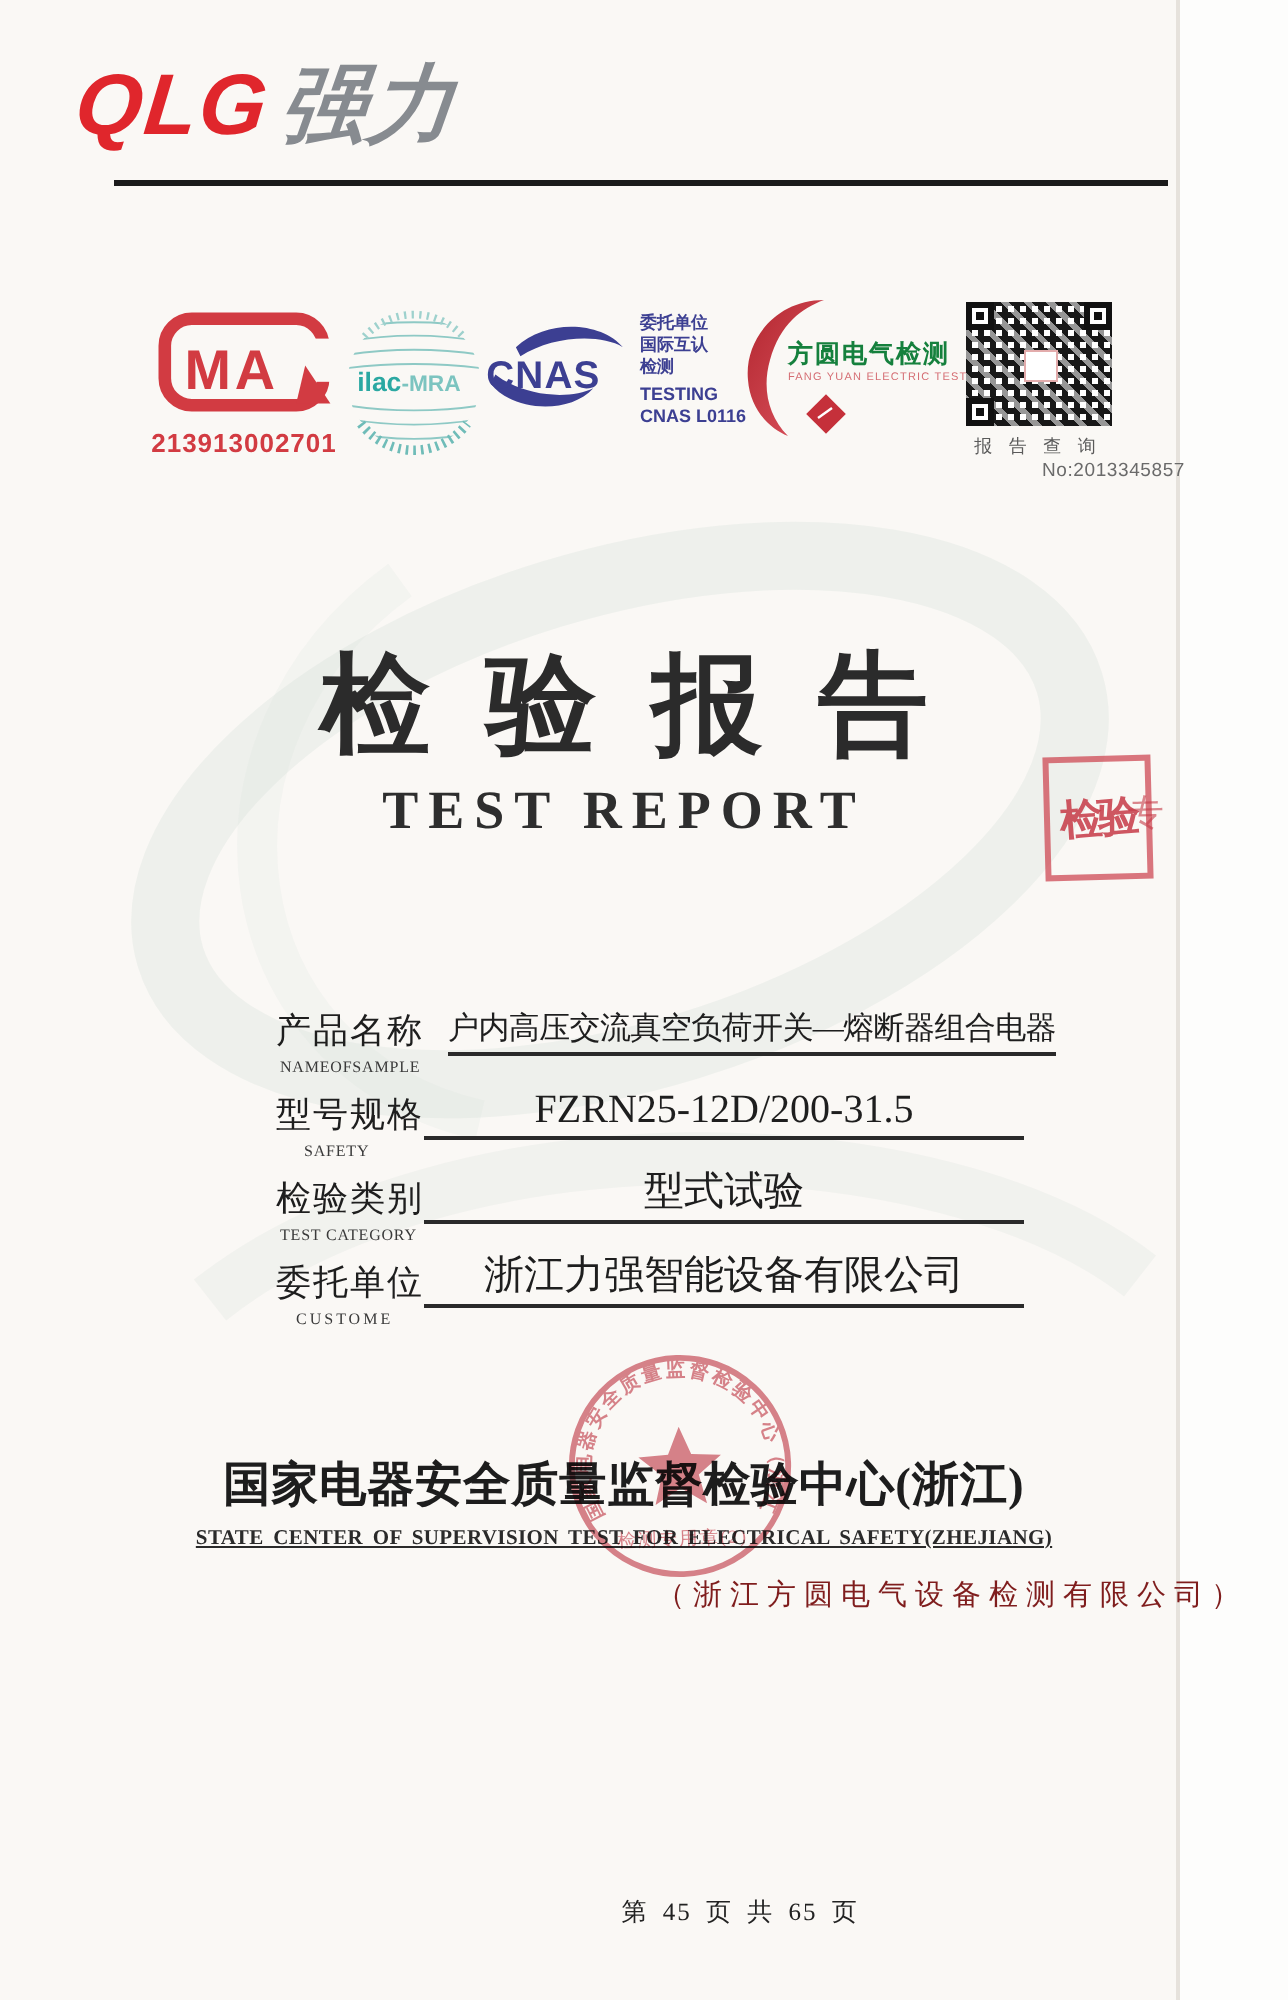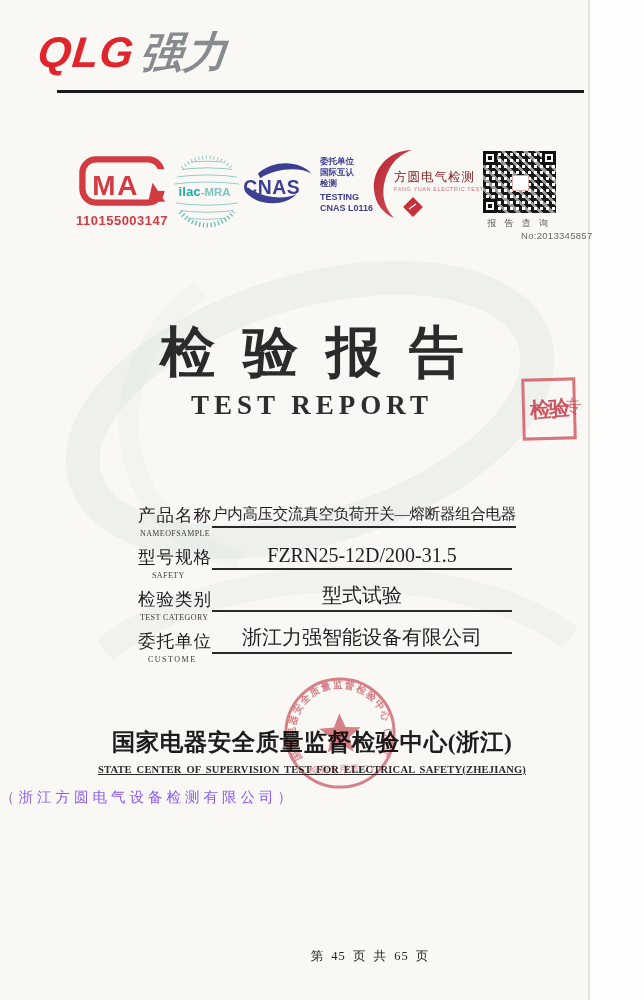--- a/index.html
+++ b/index.html
@@ -25,22 +25,22 @@
   
   .cma{left:74px;top:154px;width:96px;text-align:center;}
   .cma-num{font-family:"Liberation Sans",sans-serif;font-weight:bold;font-size:13px;
            color:#d23b42;letter-spacing:.5px;margin-top:1px;}
   .ilac{left:171px;top:153px;}
   .cnas{left:242px;top:156px;display:flex;align-items:flex-start;}
   .cnas-side{margin-left:4px;font-family:"Liberation Sans",sans-serif;color:#3c3f92;width:58px;}
   .cnas-cn{font-size:8.5px;line-height:1.3;font-weight:bold;}
   .cnas-en{font-size:9px;font-weight:bold;line-height:1.25;margin-top:3px;}
   .fy{left:366px;top:146px;width:120px;height:80px;}
-  .fy-name{position:absolute;left:28px;top:23px;font-size:12.5px;font-weight:normal;
-           color:#7f1d1d;letter-spacing:1px;white-space:nowrap;}
+  .fy-name{position:absolute;left:28px;top:23px;font-size:12.5px;font-weight:bold;
+           color:#15803d;letter-spacing:1px;white-space:nowrap;}
   .fy-sub{position:absolute;left:28px;top:40px;font-size:5.5px;color:rgba(197,48,58,.7);
           letter-spacing:.6px;white-space:nowrap;font-family:"Liberation Sans",sans-serif;}
   .qr{left:481px;top:151px;width:76px;text-align:center;}
   .qr-box{position:relative;width:73px;height:62px;margin:0 auto;background:
      repeating-linear-gradient(45deg,rgba(255,255,255,.55) 0 3px,transparent 3px 8px),
      repeating-linear-gradient(0deg,#181818 0 3px,transparent 3px 6px),
      repeating-linear-gradient(90deg,#181818 0 3px,#fff 3px 6px);}
   .qr-f{position:absolute;width:14px;height:14px;border:3px solid #111;background:#fff;box-sizing:border-box;}
   .qr-f::after{content:"";position:absolute;left:2px;top:2px;width:4px;height:4px;background:#111;}
   .qr-f.tl{left:0;top:0}.qr-f.tr{right:0;top:0}.qr-f.bl{left:0;bottom:0}
@@ -62,30 +62,30 @@
   .side-stamp .t{font-size:21px;font-weight:bold;letter-spacing:-2px;white-space:nowrap;
                  transform:rotate(-3deg);}
   .side-stamp .part{position:absolute;right:-9px;top:14px;font-size:18px;opacity:.7;}
 
   
   .form{left:138px;top:486px;width:374px;}
   .frow{position:relative;display:flex;align-items:flex-end;height:42px;}
   .flabel{flex:none;font-size:17.5px;letter-spacing:1px;color:#1e1e1e;padding-bottom:1px;white-space:nowrap;}
   .fline{flex:1;border-bottom:2px solid #2a2a2a;text-align:center;font-size:20px;
          color:#1e1e1e;padding-bottom:1px;white-space:nowrap;}
-  .fline.left{text-align:left;font-size:15.5px;letter-spacing:-0.3px;}
+  .fline.left{text-align:left;font-size:15.5px;letter-spacing:-0.3px;margin-left:12px;}
   .fsub{position:absolute;font-size:8px;color:#3a3a3a;top:100%;margin-top:1px;
         font-family:"Liberation Serif",serif;letter-spacing:.4px;white-space:nowrap;}
 
   
   .org-cn{left:0;top:726px;width:624px;text-align:center;font-size:23.5px;font-weight:bold;
           color:#1d1d1d;letter-spacing:.5px;}
   .org-en{left:0;top:764px;width:624px;text-align:center;font-size:10.5px;font-weight:bold;
           color:#2a2a2a;letter-spacing:.2px;word-spacing:2px;text-decoration:underline;}
-  .org-sub{left:0;top:788px;width:624px;text-align:left;font-size:14.5px;color:#8b5cf6;
+  .org-sub{left:0;top:788px;width:624px;text-align:right;font-size:14.5px;color:#7f1d1d;
            letter-spacing:4px;font-family:Liberation Mono, monospace;}
   .round-stamp{left:281px;top:674px;width:118px;height:118px;opacity:.62;
                mix-blend-mode:multiply;transform:rotate(-2deg);pointer-events:none;}
 
   
   .footer{left:0;top:948px;width:644px;text-align:center;font-size:12.5px;color:#222;
           letter-spacing:1px;word-spacing:3px;margin-left:48px;}
 </style>
 </head>
 <body>
@@ -106,21 +106,21 @@
   <div class="abs right-strip"></div>
   <div class="abs scan-edge"></div>
 
   <div class="abs cma">
     <svg width="94" height="54" viewBox="0 0 100 60">
       <rect x="6" y="6" width="88" height="48" rx="15" fill="none" stroke="#d23b42" stroke-width="7"></rect>
       <rect x="80" y="17" width="20" height="24" fill="#faf8f5"></rect>
       <path d="M84,32 L98,53 L79,53 Z" fill="#d23b42"></path>
       <text x="17" y="45" font-family="Liberation Sans, sans-serif" font-weight="900" font-size="31" fill="#d23b42" letter-spacing="2">MA</text>
     </svg>
-    <div class="cma-num">110155003147</div>
+    <div class="cma-num">213913002701</div>
   </div>
 
   <div class="abs ilac">
     <svg width="72" height="76" viewBox="0 0 76 80">
       <defs>
           <clipPath id="ilacClip">
             <circle cx="38" cy="40" r="35"></circle>
           </clipPath>
         </defs>
       <g clip-path="url(#ilacClip)" stroke="#8ec9c5" stroke-width="1" fill="none">

